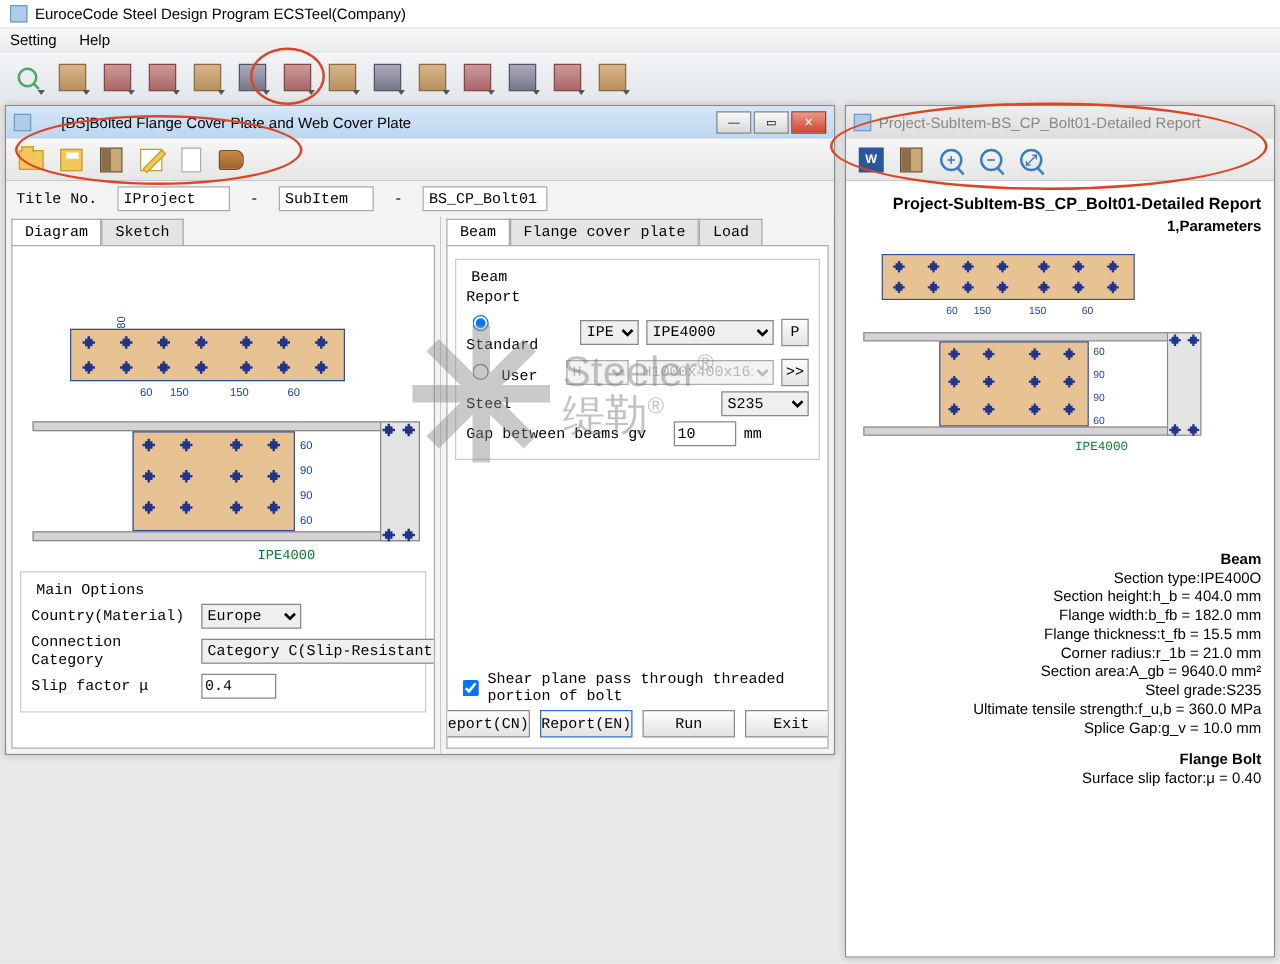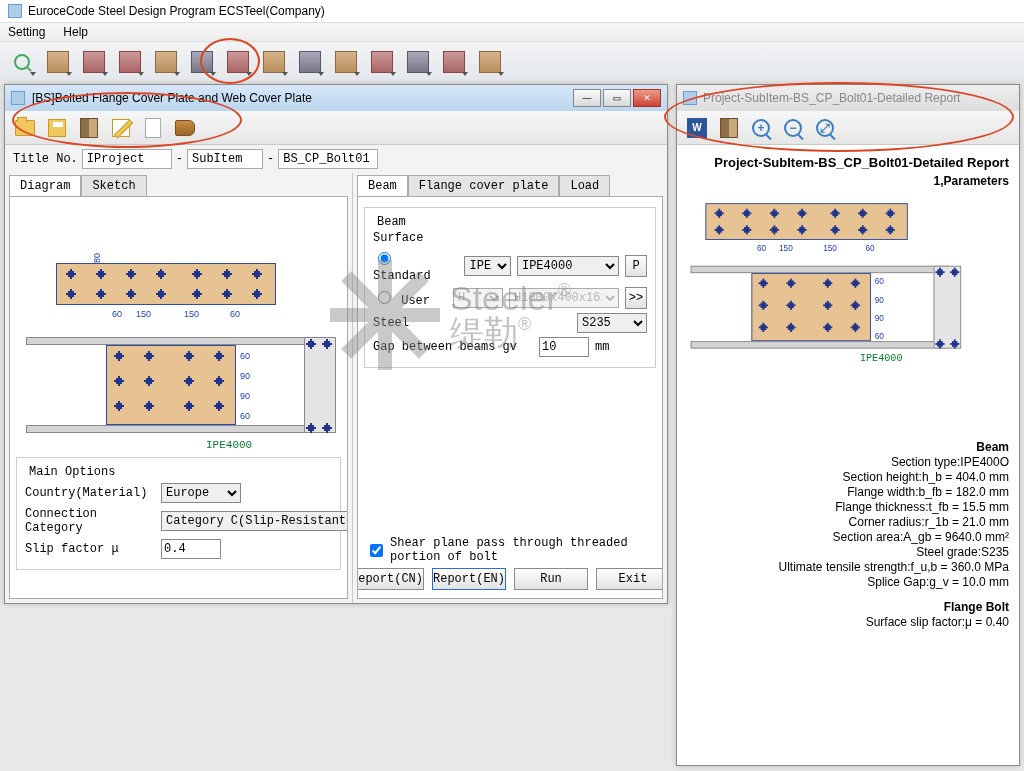--- a/index.html
+++ b/index.html
@@ -93,21 +93,21 @@
   .ic-door{width:18px;height:20px;background:linear-gradient(90deg,#8d6e4a 50%,#c9a878 50%);border:1px solid #6b4e2e;}
   .ic-edit{width:18px;height:18px;background:#fff;border:1px solid #c79a2b;position:relative;}
   .ic-edit::after{content:'';position:absolute;width:3px;height:20px;background:#f2c75c;border:1px solid #c79a2b;transform:rotate(45deg);top:-2px;left:8px;}
   .ic-sheet{width:16px;height:20px;background:#fff;border:1px solid #aaa;}
   .ic-book{width:20px;height:16px;background:linear-gradient(#c58b47,#9c6527);border:1px solid #7a4f1e;border-radius:2px 6px 6px 2px;}
   .ic-word{width:20px;height:20px;background:#2b579a;color:#fff;font-weight:bold;font-size:10px;display:flex;align-items:center;justify-content:center;}
   .ic-zoom{width:18px;height:18px;border-radius:50%;border:2px solid #3a7ebf;position:relative;display:flex;align-items:center;justify-content:center;font-weight:bold;color:#3a7ebf;font-size:12px;}
   .ic-zoom::after{content:'';position:absolute;width:7px;height:2px;background:#3a7ebf;bottom:-3px;right:-4px;transform:rotate(45deg);}
 
   .title-row {
-    display:flex; align-items:center; gap:4px; padding:4px 8px;
+    display:flex; align-items:center; gap:16px; padding:4px 8px;
     font-family: "Courier New", monospace; font-size:12px;
     background:#f3f3f3;
   }
   .tin { height:20px; border:1px solid #aaa; padding:0 4px; font-family:inherit; font-size:12px;}
   .body-split { display:flex; flex:1; overflow:hidden;}
   .left-pane { width:348px; border-right:1px solid #c8c8c8; display:flex; flex-direction:column; background:#f3f3f3;}
   .right-pane { flex:1; display:flex; flex-direction:column; background:#f3f3f3;}
   .tabs { display:flex; gap:0; padding:2px 4px 0 4px; font-family:"Courier New",monospace;}
   .tab { padding:3px 10px; border:1px solid #aaa; border-bottom:none; background:#e4e4e4; cursor:default;}
   .tab.active{ background:#fff;}
@@ -219,21 +219,21 @@
   <div class="tbtn">
       <span class="ic ic-beam"></span>
       <span class="dropdown-caret"></span>
     </div>
 </div>
 
 <div class="mdi-area">
 
   <div class="child-window cw1">
     <div class="child-title active">
-      <span style="display:flex;align-items:center;gap:7px;">
+      <span style="display:flex;align-items:center;gap:24px;">
         <span class="app-icon"></span>
         <span>[BS]Bolted Flange Cover Plate and Web Cover Plate</span>
       </span>
       <span class="win-controls">
         <span class="win-btn">—</span>
         <span class="win-btn">▭</span>
         <span class="win-btn close">✕</span>
       </span>
     </div>
     <div class="child-toolbar">
@@ -345,21 +345,21 @@
 
       <div class="right-pane">
         <div class="tabs">
           <div class="tab active">Beam</div>
           <div class="tab">Flange cover plate</div>
           <div class="tab">Load</div>
         </div>
         <div class="tab-body">
           <div class="fieldset">
             <div class="legend">Beam</div>
-            <div style="font-family:'Courier New',monospace;margin:2px 0 4px 0;">Surface</div>
+            <div style="font-family:'Courier New',monospace;margin:2px 0 4px 0;">Report</div>
             <div class="row">
               <label style="min-width:auto;"><input type="radio" checked="" style=""> <span>Standard</span></label>
               <span style="flex:1"></span>
               <select style="width:50px"><option>IPE</option></select>
               <select style="width:110px"><option>IPE4000</option></select>
               <div class="btn" style="min-width:22px">P</div>
             </div>
             <div class="row">
               <label style="min-width:auto;"><input type="radio" style=""> <span>User</span></label>
               <span style="flex:1"></span>

